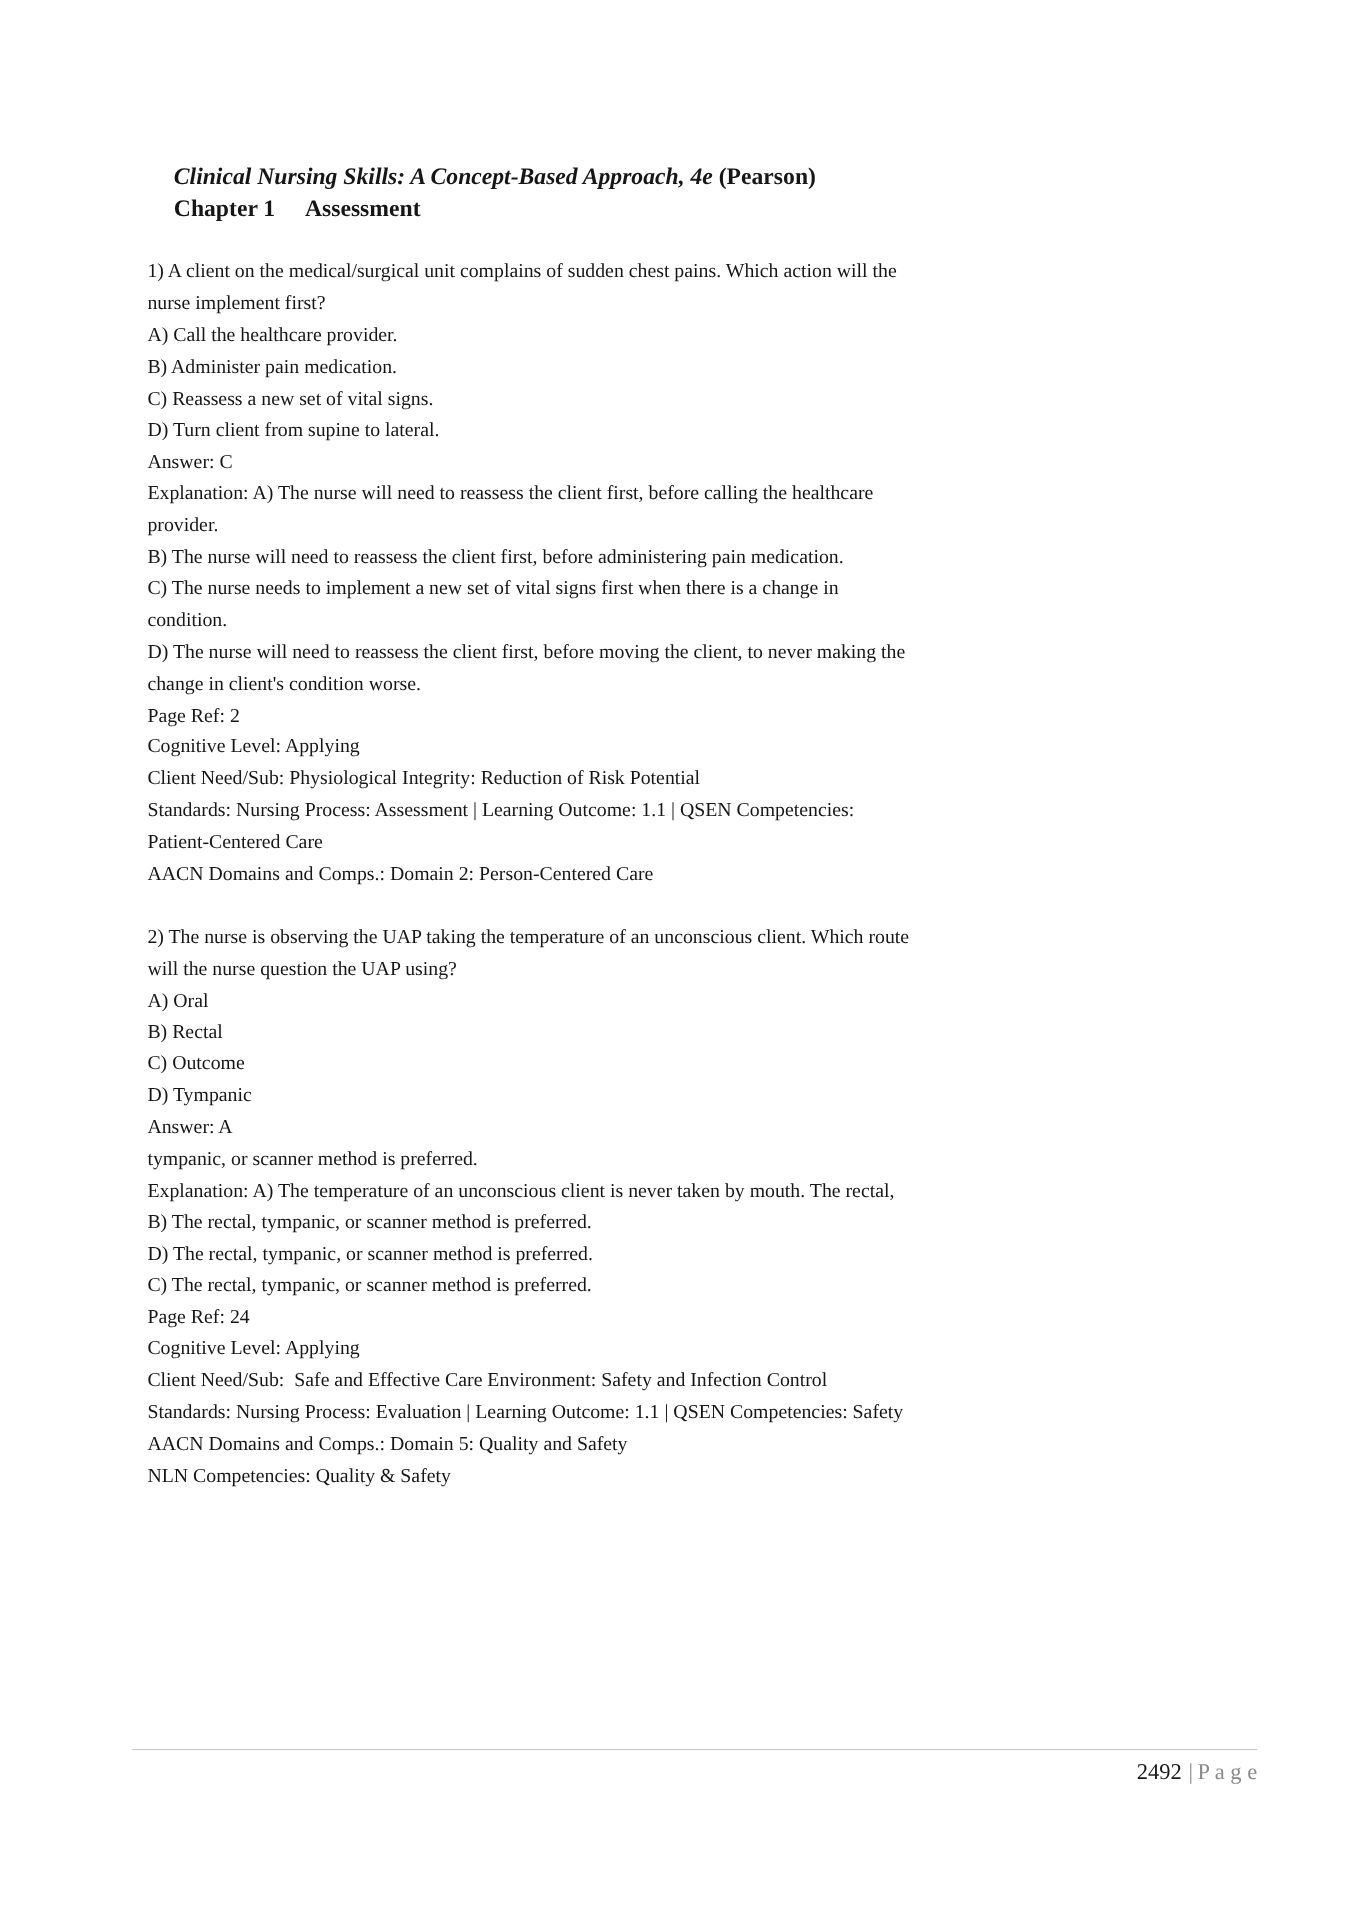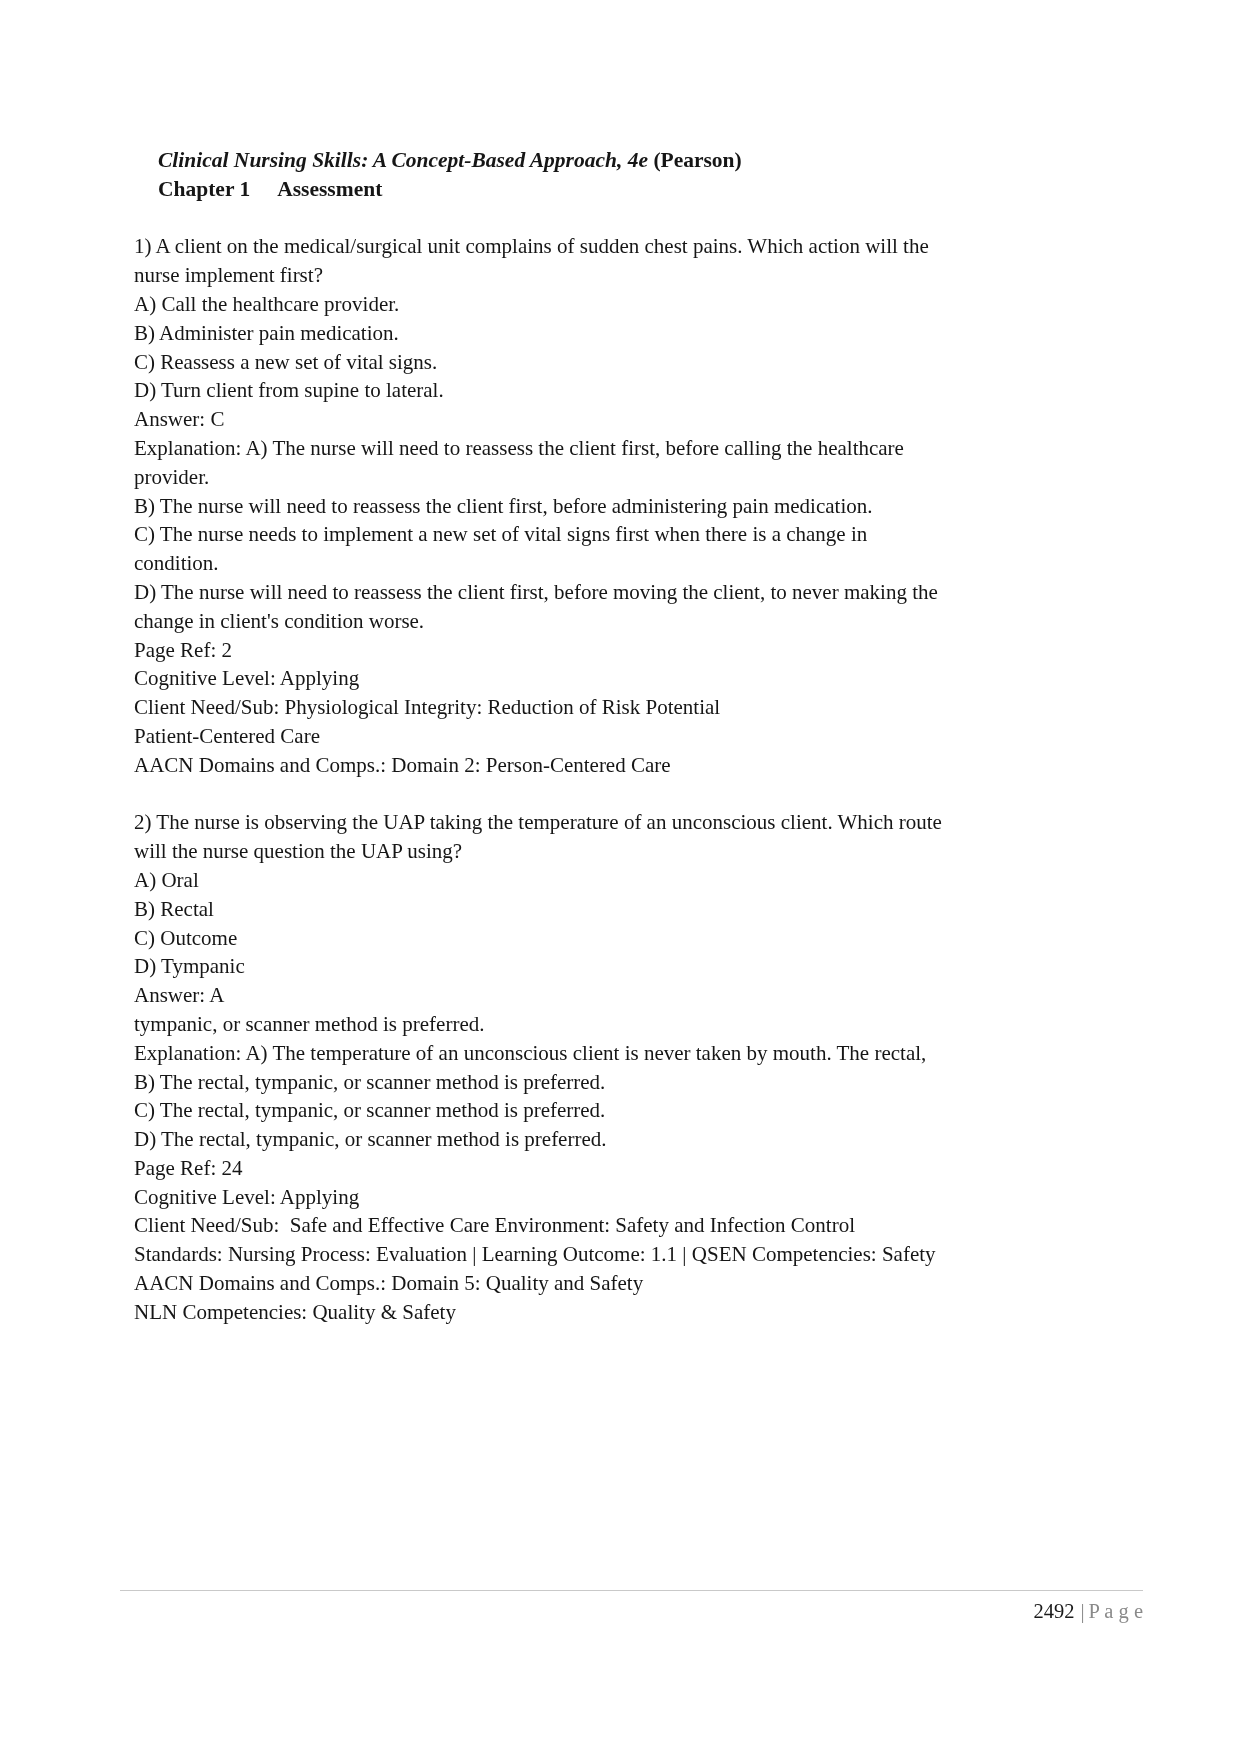--- a/index.html
+++ b/index.html
@@ -26,21 +26,21 @@
     font-weight: bold;
     font-size: 21.5px;
     line-height: 28.8px;
     margin-left: 24px;
   }
   .doc-title-line { white-space: pre-wrap; }
   .title-italic { font-style: italic; }
   .chapter-gap { display: inline-block; width: 27px; }
   .question-block {
     margin-top: 28.8px; 
-    font-size: 21px;
+    font-size: 18px;
     line-height: 28.8px;
   }
   .line {
     white-space: pre-wrap;
     min-height: 28.8px;
   }
   .footer-rule {
     position: absolute;
     left: 120px;
     top: 1590px;
@@ -86,36 +86,37 @@
           <div class="line">Explanation: A) The nurse will need to reassess the client first, before calling the healthcare</div>
           <div class="line">provider.</div>
           <div class="line">B) The nurse will need to reassess the client first, before administering pain medication.</div>
           <div class="line">C) The nurse needs to implement a new set of vital signs first when there is a change in</div>
           <div class="line">condition.</div>
           <div class="line">D) The nurse will need to reassess the client first, before moving the client, to never making the</div>
           <div class="line">change in client's condition worse.</div>
           <div class="line">Page Ref: 2</div>
           <div class="line">Cognitive Level: Applying</div>
           <div class="line">Client Need/Sub: Physiological Integrity: Reduction of Risk Potential</div>
+          <div class="line">Standards: Nursing Process: Assessment | Learning Outcome: 1.1 | QSEN Competencies:</div>
           <div class="line">Patient-Centered Care</div>
           <div class="line">AACN Domains and Comps.: Domain 2: Person-Centered Care</div>
         </div>
         <div class="question-block">
           <div class="line">2) The nurse is observing the UAP taking the temperature of an unconscious client. Which route</div>
           <div class="line">will the nurse question the UAP using?</div>
           <div class="line">A) Oral</div>
           <div class="line">B) Rectal</div>
           <div class="line">C) Outcome</div>
           <div class="line">D) Tympanic</div>
           <div class="line">Answer: A</div>
           <div class="line">tympanic, or scanner method is preferred.</div>
           <div class="line">Explanation: A) The temperature of an unconscious client is never taken by mouth. The rectal,</div>
           <div class="line">B) The rectal, tympanic, or scanner method is preferred.</div>
+          <div class="line">D) The rectal, tympanic, or scanner method is preferred.</div>
           <div class="line">C) The rectal, tympanic, or scanner method is preferred.</div>
-          <div class="line">D) The rectal, tympanic, or scanner method is preferred.</div>
           <div class="line">Page Ref: 24</div>
           <div class="line">Cognitive Level: Applying</div>
           <div class="line">Client Need/Sub:  Safe and Effective Care Environment: Safety and Infection Control</div>
           <div class="line">Standards: Nursing Process: Evaluation | Learning Outcome: 1.1 | QSEN Competencies: Safety</div>
           <div class="line">AACN Domains and Comps.: Domain 5: Quality and Safety</div>
           <div class="line">NLN Competencies: Quality &amp; Safety</div>
         </div>
       </div>
 
   </div>

